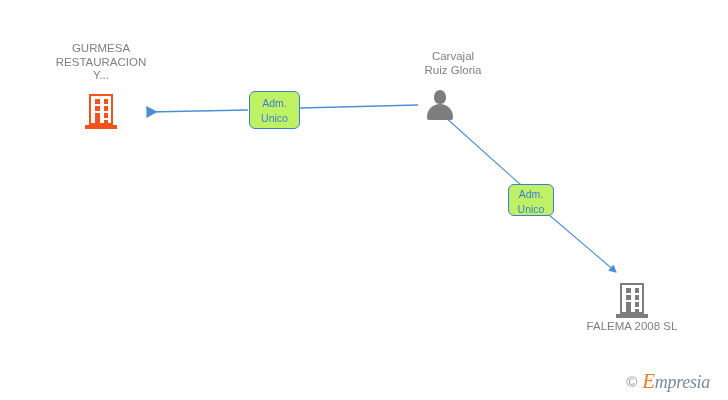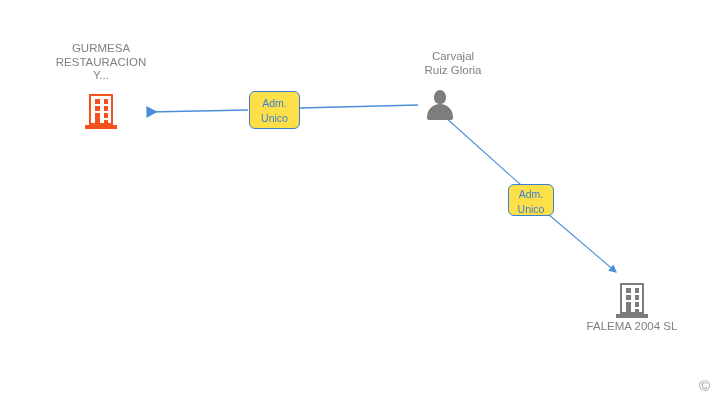--- a/index.html
+++ b/index.html
@@ -95,21 +95,21 @@
     height: 16px;
     border-radius: 13px 13px 2px 2px;
     background: currentColor;
   }
 
   
   .rel-label {
     position: absolute;
     border: 1.4px solid #3a7fd5;
     border-radius: 6px;
-    background: #fde047;
+    background: #bef264;
     color: #3a7fd5;
     font-size: 10.5px;
     line-height: 15px;
     font-family: "Liberation Sans", sans-serif;
     text-align: center;
     padding: 4px 6px 5px 6px;
     box-sizing: border-box;
     white-space: pre-line;
   }
 
@@ -205,26 +205,27 @@
     <div class="win" style="left:18.5px; top:5px;"></div>
     <div class="win" style="left:10px;  top:12px;"></div>
     <div class="win" style="left:18.5px; top:12px;"></div>
     <div class="win" style="left:10px;  top:19px;"></div>
     <div class="win" style="left:18.5px; top:19px;"></div>
     <div class="win" style="left:18.5px; top:26px;"></div>
     <div class="door"></div>
     <div class="base"></div>
   </div>
   <div class="node" style="left:577px; top:320px; width:110px;">
-    <div class="node-label" style="left:0; top:0; width:110px;">FALEMA 2004 SL</div>
+    <div class="node-label" style="left:0; top:0; width:110px;">FALEMA 2008 SL</div>
   </div>
 
   <div class="rel-label" style="left:249px; top:91px; width:51px; height:38px;">Adm.
 Unico</div>
 
   <div class="rel-label" style="left:508px; top:184px; width:46px; height:32px; padding-top:2px;">Adm.
 Unico</div>
 
   <div id="watermark">
     <span class="copy">©</span>
+    <span class="brand"><span class="cap">E</span><span>mpresia</span></span>
   </div>
 
 </div>
 
 </body></html>

